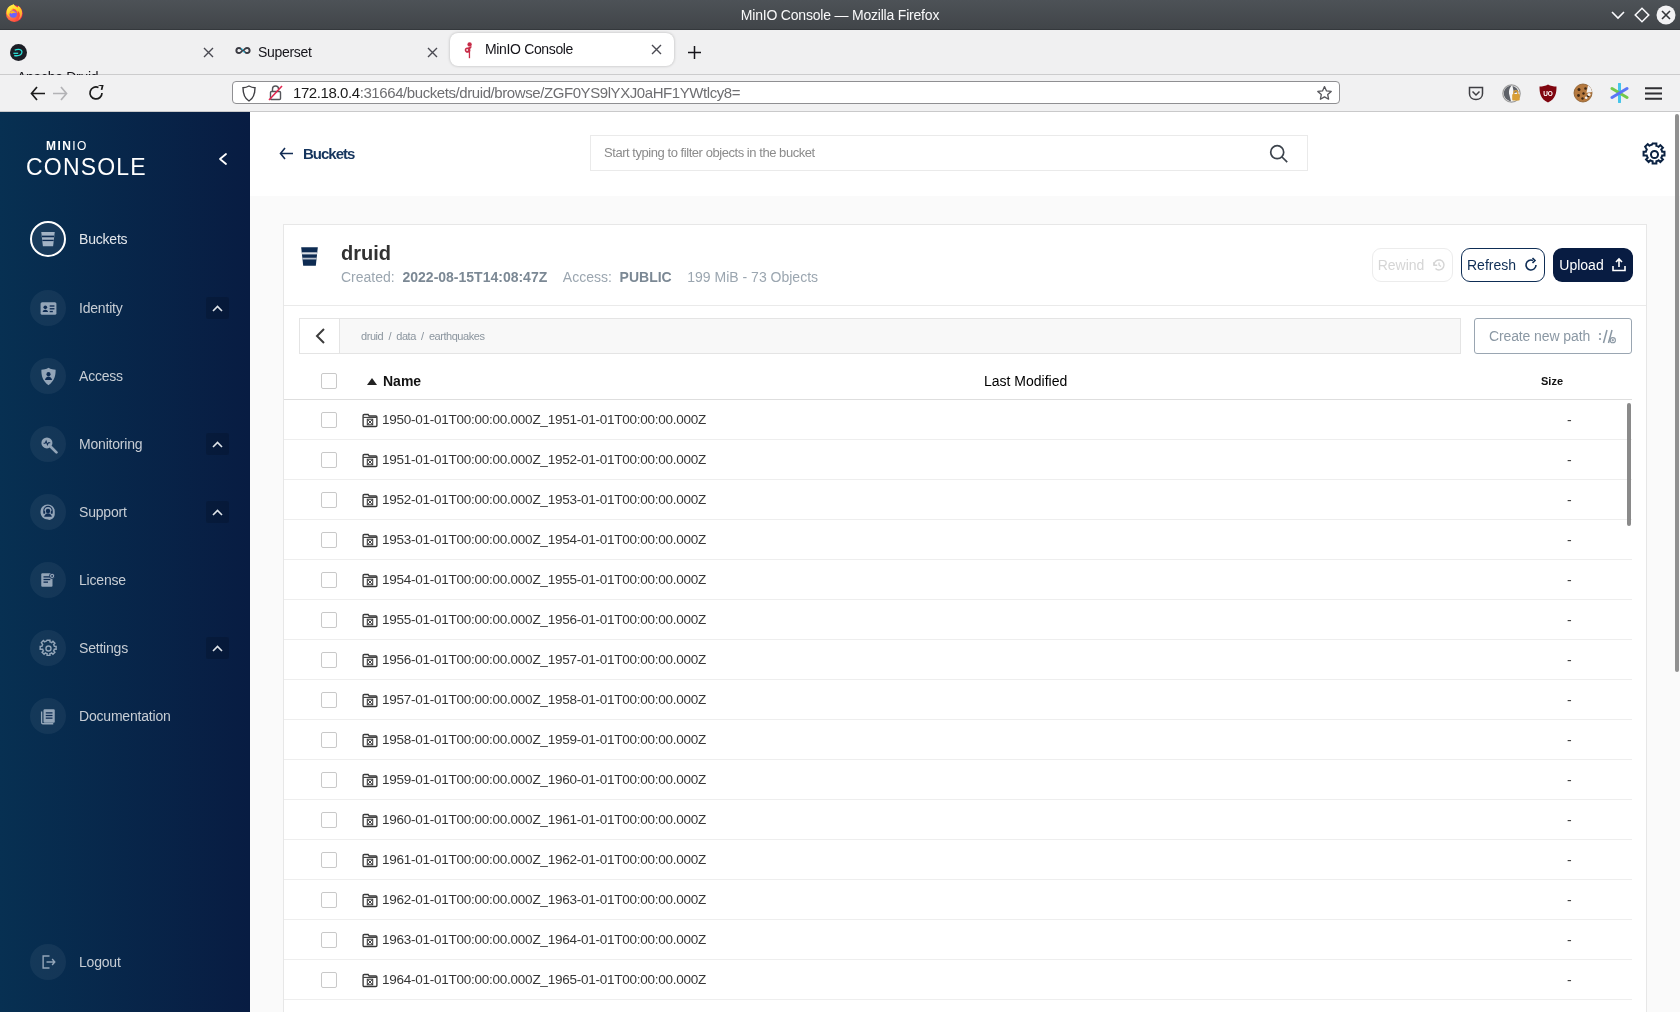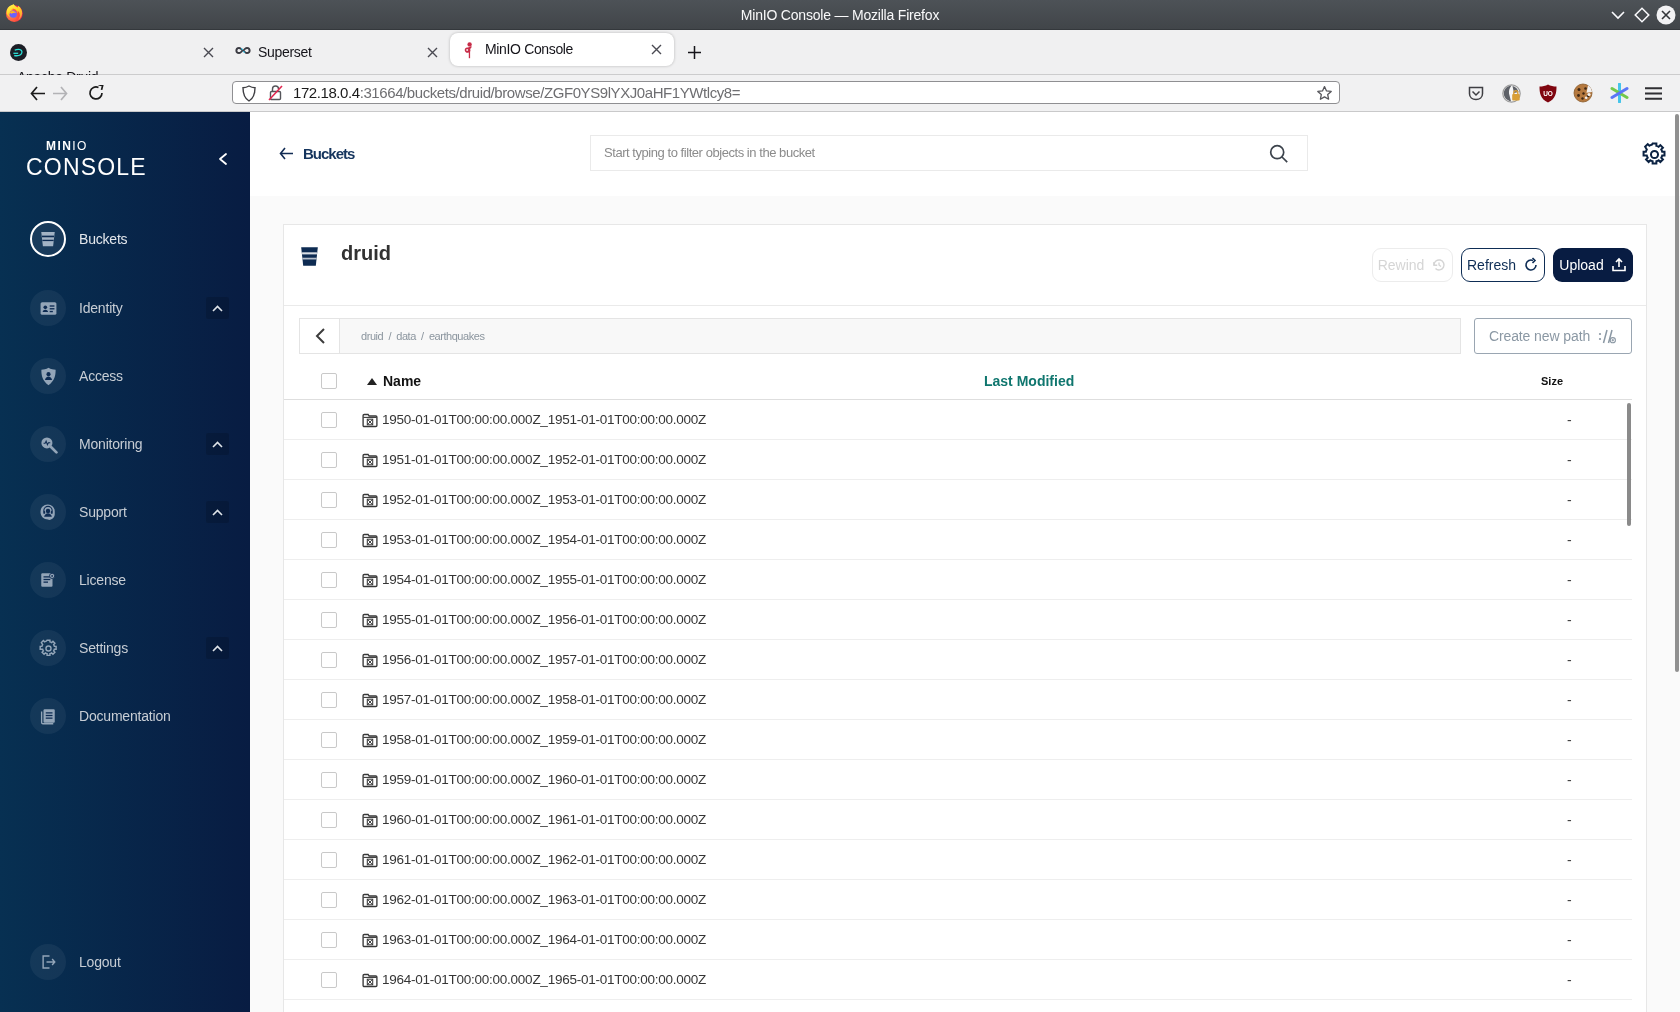--- a/index.html
+++ b/index.html
@@ -57,21 +57,21 @@
 #bc-back { position:absolute; left:15px; top:93px; width:41px; height:36px; background:#fff; border:1px solid #e4e4e4;
   display:flex; align-items:center; justify-content:center; }
 #bc-strip { position:absolute; left:56px; top:93px; width:1121px; height:36px; background:#f8f8f8;
   border:1px solid #e4e4e4; border-left:none; line-height:34px; font-size:11px; letter-spacing:-0.45px; color:#8b959e; padding-left:21px; }
 #bc-new { position:absolute; left:1190px; top:93px; width:158px; height:36px; background:#fff;
   border:1px solid #9aa6b2; border-radius:3px; color:#8b98a4; font-size:14px; letter-spacing:-0.1px;
   display:flex; align-items:center; justify-content:center; gap:8px; }
 #thead { position:absolute; left:0; top:137px; width:1348px; height:38px; border-bottom:1px solid #dedede; }
 #th-sort { position:absolute; left:83px; top:16px; width:0; height:0; border-left:5px solid transparent; border-right:5px solid transparent; border-bottom:7px solid #222; }
 #th-name { position:absolute; left:99px; top:0; height:38px; line-height:38px; font-size:14px; font-weight:bold; color:#121212; }
-#th-lm { position:absolute; left:700px; top:0; height:38px; line-height:38px; font-size:14px; font-weight:bold; color:#0f766e; }
+#th-lm { position:absolute; left:700px; top:0; height:38px; line-height:38px; font-size:14px; font-weight:normal; color:#000000; }
 #th-size { position:absolute; left:1257px; top:0; height:38px; line-height:38px; font-size:11px; font-weight:bold; color:#121212; }
 #rows { position:absolute; left:0; top:175px; width:1348px; height:626px; overflow:hidden; }
 .row { position:relative; width:1348px; height:40px; border-bottom:1px solid #eeeeee; }
 .cb { position:absolute; width:16px; height:16px; border:1px solid #c9c9c9; border-radius:2px; background:#fff; }
 #thead .cb { left:37px; top:11px; }
 .row .cb { left:37px; top:12px; }
 .row .fico { position:absolute; left:78px; top:13px; width:16px; height:15px; }
 .row .fname { position:absolute; left:98px; top:0; height:40px; line-height:40px; font-size:13.5px; letter-spacing:-0.25px; color:#353535; }
 .row .fsize { position:absolute; left:1283px; top:0; height:40px; line-height:40px; font-size:14px; color:#444; }
 #innerscroll { position:absolute; left:1343px; top:178px; width:4px; height:123px; background:#8a8a8a; border-radius:2px; }
@@ -378,20 +378,21 @@
       <circle cx="12" cy="12" r="3.4" fill="none" stroke="#0b2242" stroke-width="1.9"></circle>
     </svg>
   </div>
   <div id="card">
     <svg class="abs" style="left:15px;top:21px;" width="21" height="21" viewBox="0 0 24 24">
       <path d="M2.5 1.5h19L19.2 22.5H4.8z" fill="#0d2b52"></path>
       <rect x="3.5" y="7.2" width="17" height="2.4" fill="#fff" opacity=".85"></rect>
       <rect x="4" y="13.4" width="16" height="2" fill="#fff" opacity=".7"></rect>
     </svg>
     <div id="bkt-title">druid</div>
+    <div id="bkt-meta">Created:&nbsp; <b>2022-08-15T14:08:47Z</b>&nbsp;&nbsp;&nbsp;&nbsp;Access:&nbsp; <b>PUBLIC</b>&nbsp;&nbsp;&nbsp;&nbsp;199 MiB - 73 Objects</div>
     <div class="btn" id="btn-rewind">Rewind
       <svg width="16" height="16" viewBox="0 0 16 16">
           <path d="M3 8a5 5 0 1 1 1.5 3.5" fill="none" stroke="#d5d5d5" stroke-width="1.5"></path>
           <path d="M3 5v3.2h3.2" fill="none" stroke="#d5d5d5" stroke-width="1.5"></path>
           <path d="M8 5.5V8l2 1.5" fill="none" stroke="#d5d5d5" stroke-width="1.3"></path>
         </svg>
     </div>
     <div class="btn" id="btn-refresh">Refresh
       <svg width="16" height="16" viewBox="0 0 16 16">
           <path d="M13 8A5 5 0 1 1 10 3.4" fill="none" stroke="#0e2d55" stroke-width="1.6"></path>

